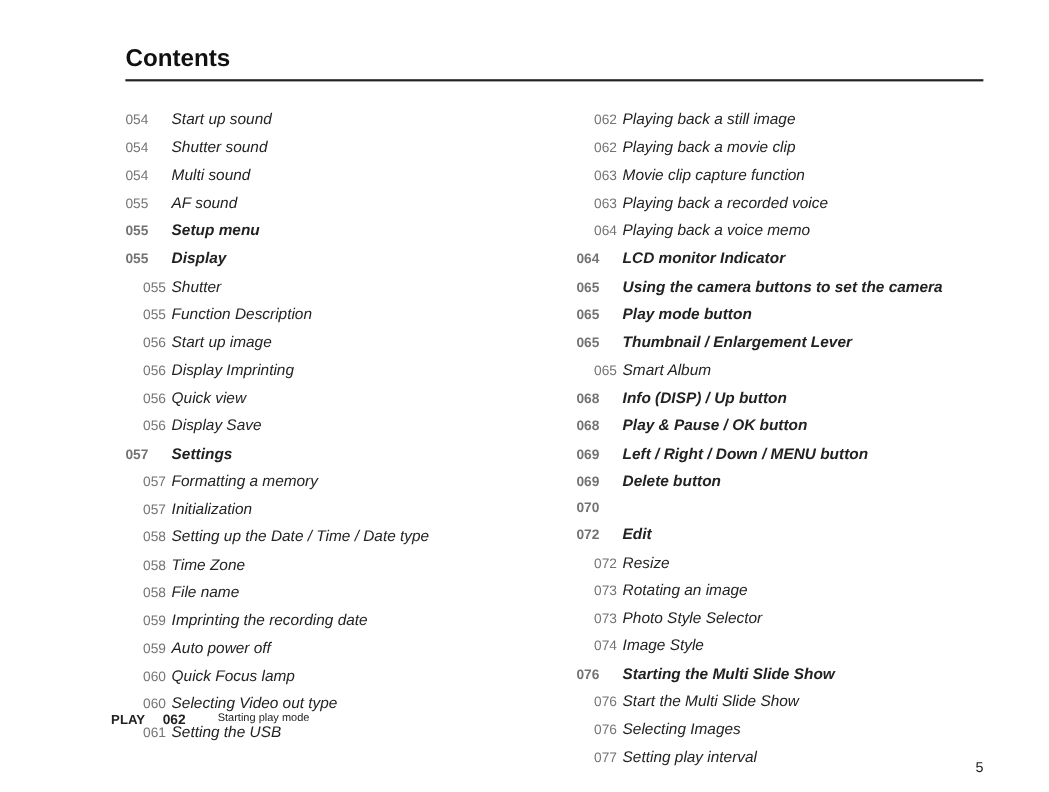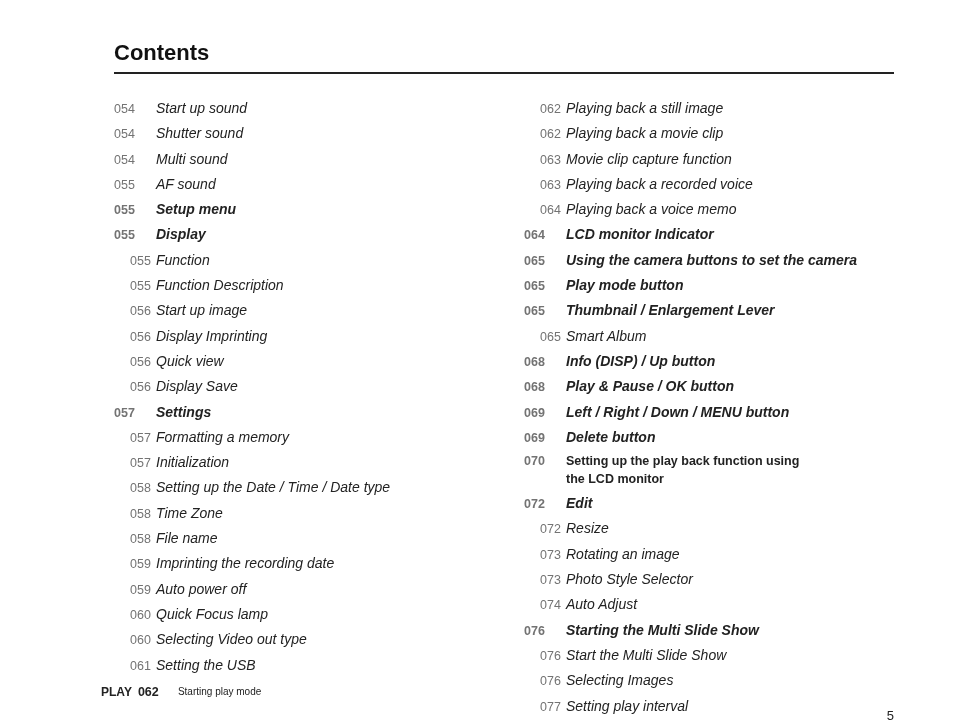--- a/index.html
+++ b/index.html
@@ -54,25 +54,25 @@
     }
     .entry.bold .num,
     .entry.bold .label {
       font-weight: bold;
     }
     .entry.indented .num {
       padding-left: 16px;
     }
     .play-label {
       position: absolute;
-      bottom: 52px;
+      bottom: 72px;
       left: 60px;
       display: flex;
-      align-items: center;
-      gap: 6px;
+      align-items: flex-start;
+      gap: 16px;
     }
     .play-tag {
       font-size: 12px;
       font-weight: bold;
       color: #222;
     }
     .play-entry-num {
       font-size: 12.5px;
       font-weight: bold;
       min-width: 34px;
@@ -123,21 +123,21 @@
         <div class="entry bold">
           <span class="num">055</span>
           <span class="label">Setup menu</span>
         </div>
         <div class="entry bold">
           <span class="num">055</span>
           <span class="label">Display</span>
         </div>
         <div class="entry indented">
           <span class="num">055</span>
-          <span class="label">Function</span>
+          <span class="label">Shutter</span>
         </div>
         <div class="entry indented">
           <span class="num">055</span>
           <span class="label">Function Description</span>
         </div>
         <div class="entry indented">
           <span class="num">056</span>
           <span class="label">Start up image</span>
         </div>
         <div class="entry indented">
@@ -250,41 +250,40 @@
         <div class="entry bold">
           <span class="num">069</span>
           <span class="label">Left / Right / Down / MENU button</span>
         </div>
         <div class="entry bold">
           <span class="num">069</span>
           <span class="label">Delete button</span>
         </div>
         <div class="entry bold">
           <span class="num">070</span>
-          <span class="two-line-label bold" style="font-weight: bold;">Setting up the play back function using<br>the LCD monitor</span>
         </div>
         <div class="entry bold">
           <span class="num">072</span>
           <span class="label">Edit</span>
         </div>
         <div class="entry indented">
           <span class="num">072</span>
           <span class="label">Resize</span>
         </div>
         <div class="entry indented">
           <span class="num">073</span>
           <span class="label">Rotating an image</span>
         </div>
         <div class="entry indented">
           <span class="num">073</span>
           <span class="label">Photo Style Selector</span>
         </div>
         <div class="entry indented">
           <span class="num">074</span>
-          <span class="label">Auto Adjust</span>
+          <span class="label">Image Style</span>
         </div>
         <div class="entry bold">
           <span class="num">076</span>
           <span class="label">Starting the Multi Slide Show</span>
         </div>
         <div class="entry indented">
           <span class="num">076</span>
           <span class="label">Start the Multi Slide Show</span>
         </div>
         <div class="entry indented">

